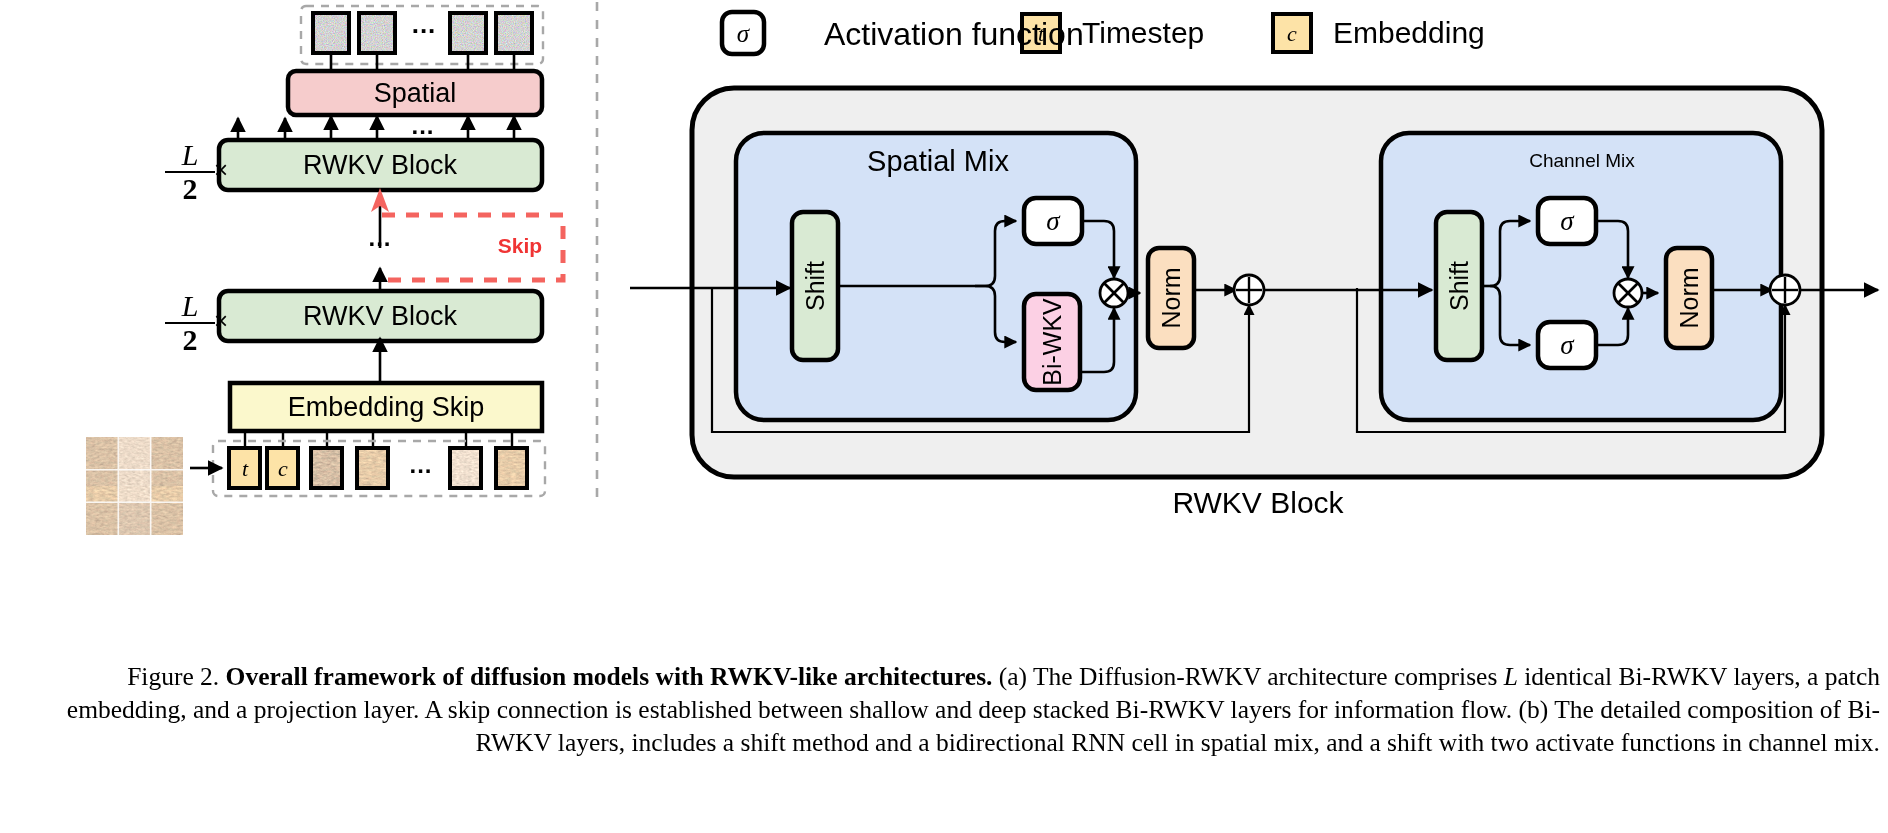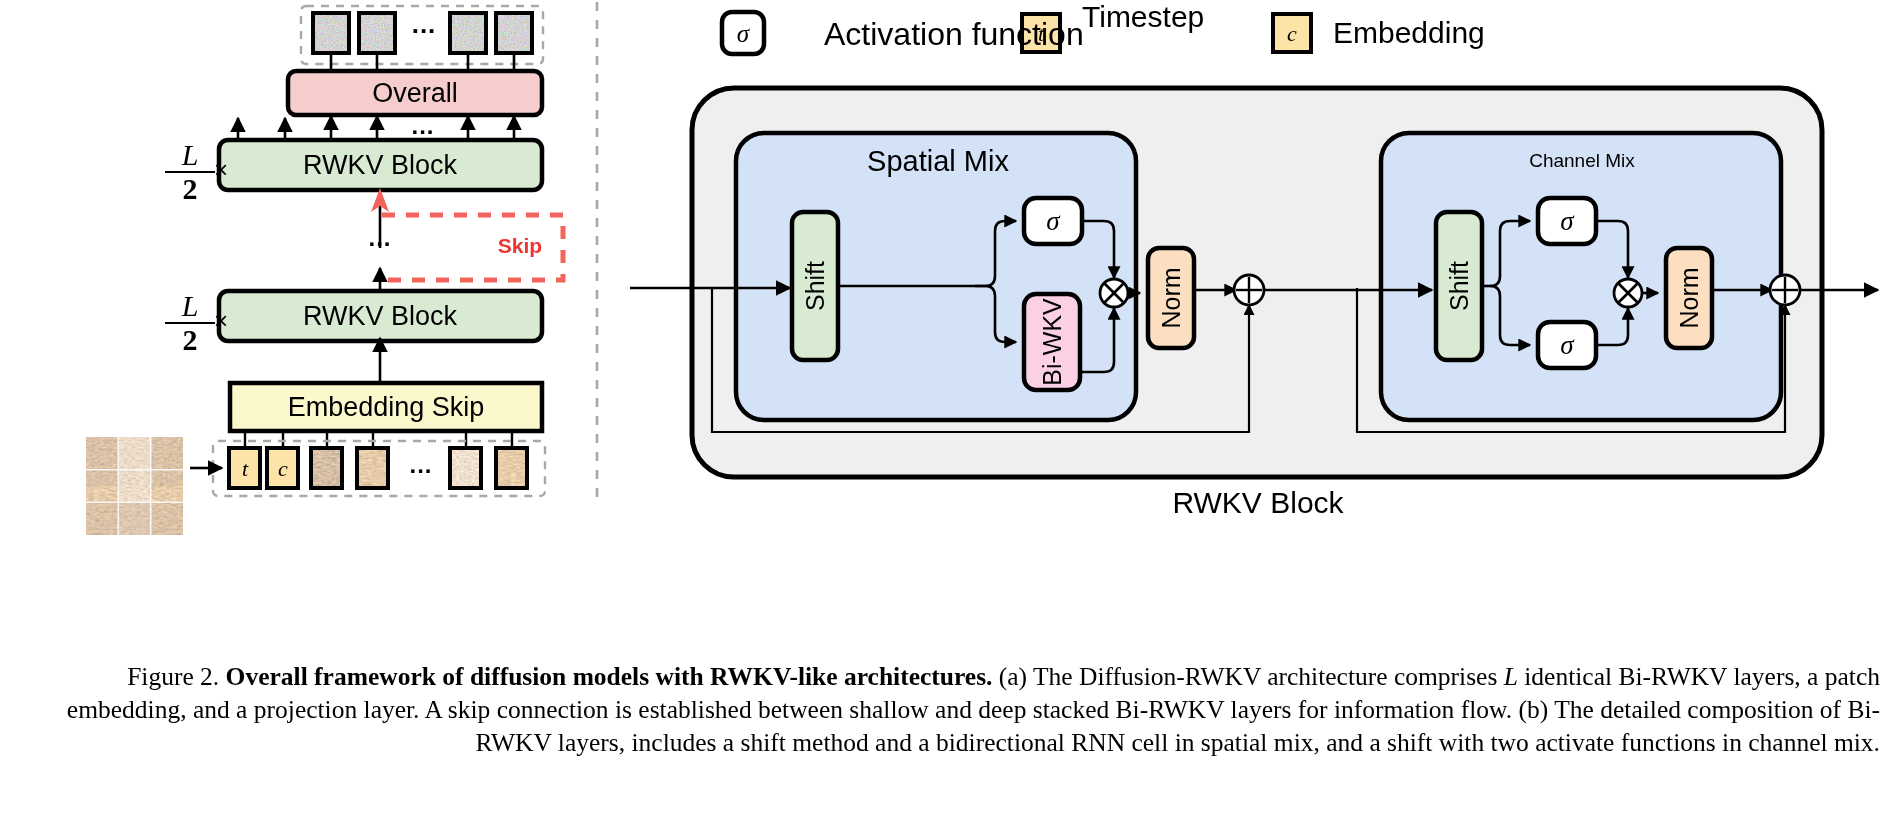--- a/index.html
+++ b/index.html
@@ -269,21 +269,21 @@
       <line x1="1785" y1="277" x2="1785" y2="303"></line>
     </g>
 
     <line x1="1800" y1="290" x2="1878" y2="290" stroke="#000" stroke-width="2.6" marker-end="url(#arrowBlack)"></line>
 
     <rect x="722" y="12" width="42" height="42" rx="10" fill="#ffffff" stroke="#000" stroke-width="4.5"></rect>
     <rect x="1022" y="14" width="38" height="38" fill="#fde3a7" stroke="#000" stroke-width="4"></rect>
     <rect x="1273" y="14" width="38" height="38" fill="#fde3a7" stroke="#000" stroke-width="4"></rect>
   </svg>
 
-  <div class="lbl lbl-center" style="left:415px; top:93px; font-size:27px;">Overall</div>
+  <div class="lbl lbl-center" style="left:415px; top:93px; font-size:27px;">Spatial</div>
 
   <div class="lbl lbl-center" style="left:380px; top:165px; font-size:27px;">RWKV Block</div>
 
   <div class="lbl lbl-center" style="left:380px; top:316px; font-size:27px;">RWKV Block</div>
 
   <div class="lbl lbl-center" style="left:386px; top:407px; font-size:27px;">Embedding Skip</div>
 
   <div class="lbl" style="left:165px; top:140px; width:50px; text-align:center;">
     <div class="mathit" style="font-size:30px; line-height:30px; border-bottom:2.4px solid #000; padding-bottom:1px;">L</div>
     <div class="mathit" style="font-size:30px; line-height:31px; font-style:normal; font-weight:bold;">2</div>
@@ -303,21 +303,21 @@
 
   <div class="lbl lbl-center" style="left:520px; top:246px; font-size:21px; font-weight:bold; color:#f03434;">Skip</div>
 
   <div class="lbl lbl-center mathit" style="left:245px; top:469px; font-size:22px;">t</div>
   <div class="lbl lbl-center mathit" style="left:283px; top:469px; font-size:22px;">c</div>
 
   <div class="lbl lbl-center mathit" style="left:743px; top:34px; font-size:25px;">σ</div>
   <div class="lbl" style="left:824px; top:16px; font-size:32px;">Activation function</div>
 
   <div class="lbl lbl-center mathit" style="left:1041px; top:34px; font-size:22px;">t</div>
-  <div class="lbl" style="left:1082px; top:0; font-size:30px;text-align:right;">Timestep</div>
+  <div class="lbl" style="left:1082px; top:16px; font-size:30px;text-align:right;">Timestep</div>
 
   <div class="lbl lbl-center mathit" style="left:1292px; top:34px; font-size:22px;">c</div>
   <div class="lbl" style="left:1333px; top:16px; font-size:30px;">Embedding</div>
 
   <div class="lbl lbl-center" style="left:938px; top:161px; font-size:29px;">Spatial Mix</div>
   <div class="lbl lbl-center" style="left:1582px; top:161px; font-size:19px;">Channel Mix</div>
 
   <div class="lbl rot90" style="left:815px; top:286px; font-size:25px;">Shift</div>
   <div class="lbl rot90" style="left:1052px; top:342px; font-size:25px;">Bi-WKV</div>
   <div class="lbl rot90" style="left:1171px; top:298px; font-size:25px;">Norm</div>

